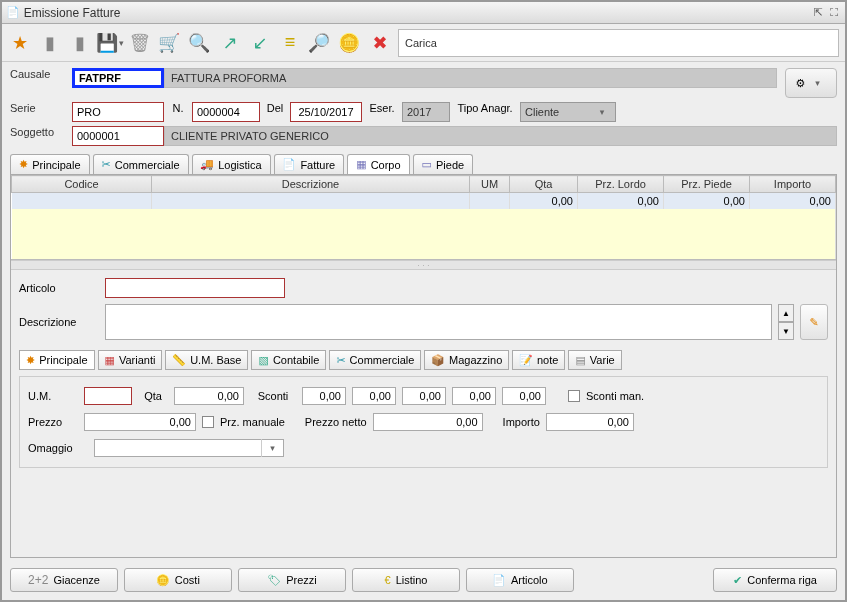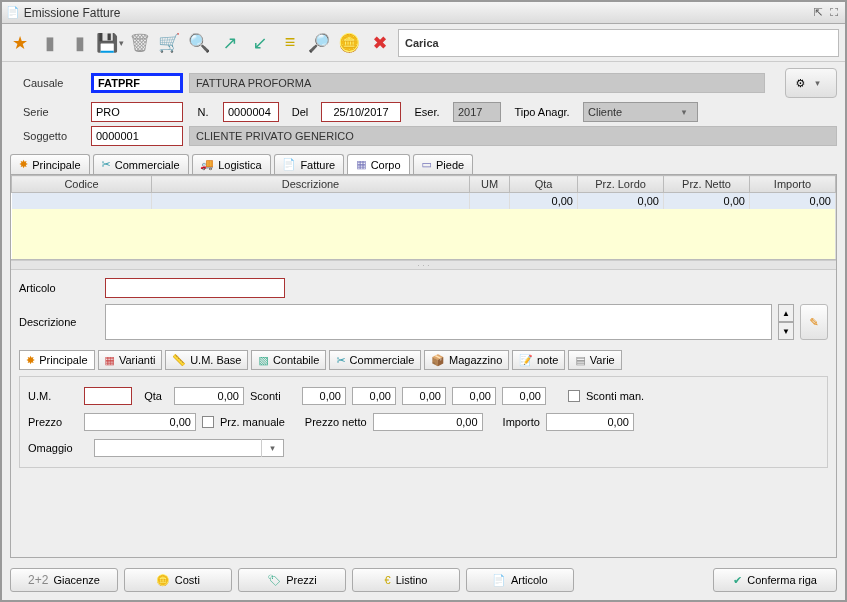--- a/index.html
+++ b/index.html
@@ -4,23 +4,23 @@
 <style>
   * { box-sizing: border-box; font-family: Arial, sans-serif; font-size: 11px; }
   body { margin: 0; background: #fff; }
   .window { width: 847px; height: 602px; border: 2px solid #999; background: #eeeeee; display: flex; flex-direction: column; }
   .titlebar { background: linear-gradient(#f5f5f5,#dcdcdc); border-bottom: 1px solid #aaa; height: 22px; display: flex; align-items: center; padding: 0 4px; color: #333; gap: 4px; }
   .titlebar .title { flex: 1; font-size: 12px; }
   .titlebar .win-btns { display: flex; gap: 2px; }
   .titlebar .win-btn { width: 14px; height: 14px; cursor: default; color:#555; font-size:11px; display:flex; align-items:center; justify-content:center; }
   .toolbar { height: 38px; background: #eee; display: flex; align-items: center; padding: 0 6px; gap: 6px; border-bottom: 1px solid #ccc; }
   .tool-ico { width: 24px; height: 24px; display:flex; align-items:center; justify-content:center; font-size:18px; cursor:pointer; }
-  .toolbar .big-input { flex:1; height: 28px; border: 1px solid #bbb; background:#fff; padding: 0 6px; display:flex; align-items:center; color:#333;font-weight:bold; }
+  .toolbar .big-input { flex:1; height: 28px; border: 1px solid #bbb; background:#fff; padding: 0 6px; display:flex; align-items:center; color:#333; }
   .form-area { padding: 6px 8px 2px 8px; }
-  .row { display:flex; align-items:center; gap:6px; margin-bottom: 4px; margin-left: 13px; }
+  .row { display:flex; align-items:flex-start; margin-bottom: 4px; }
   .lbl { width: 62px; color:#333; }
   .inp { height: 20px; border:1px solid #a33; background:#fff; padding: 0 4px; color:#000; display:flex; align-items:center; }
   .inp.blue { border:1px solid #999; }
   .inp.ro { background:#c8c8c8; color:#333; }
   .highlight-cau { border:3px solid #1030ff;font-weight:bold; }
   .wide-desc { flex:1; background:#c8c8c8; height:20px; display:flex; align-items:center; padding:0 6px; border:1px solid #bbb; color:#333; }
   .gearbox { width:52px; height:30px; border:1px solid #bbb; background:linear-gradient(#f8f8f8,#e0e0e0); border-radius:4px; display:flex; align-items:center; justify-content:center; gap:3px; }
   .drop { width:18px; height:18px; display:inline-flex;align-items:center;justify-content:center; font-size:9px; color:#666; }
   .tabsbar { display:flex; gap:3px; padding: 2px 8px 0 8px; }
   .tab { border:1px solid #aaa; background:linear-gradient(#fdfdfd,#e8e8e8); padding:2px 8px; border-bottom:none; display:flex; align-items:center; gap:4px; height:20px; border-radius:3px 3px 0 0; cursor:pointer; }
@@ -101,33 +101,33 @@
           <span>⚙</span>
           <span class="drop">▾</span>
         </div>
     </div>
     <div class="row">
       <span class="lbl">Serie</span>
       <span class="inp" style="width:92px">
           <span>PRO</span>
         </span>
       <span style="width:28px;text-align:center">N.</span>
-      <span class="inp" style="width:56px">
+      <span class="inp" style="width:68px">
           <span>0000004</span>
         </span>
       <span style="width:30px;text-align:center">Del</span>
-      <span class="inp" style="width:80px;text-align:center;justify-content:center">
+      <span class="inp" style="width:72px;text-align:center;justify-content:center">
           <span>25/10/2017</span>
         </span>
       <span style="width:40px;text-align:center">Eser.</span>
       <span class="inp ro blue" style="width:48px">
           <span>2017</span>
         </span>
       <span style="width:70px;text-align:center">Tipo Anagr.</span>
-      <span class="inp ro blue" style="width:115px;display:flex;justify-content:space-between">
+      <span class="inp ro blue" style="width:96px;display:flex;justify-content:space-between">
           <span>Cliente</span>
           <span class="drop">▾</span>
         </span>
     </div>
     <div class="row">
       <span class="lbl">Soggetto</span>
       <span class="inp" style="width:92px">
           <span>0000001</span>
         </span>
       <span class="wide-desc">
@@ -175,21 +175,21 @@
             <col class="col-prn">
             <col class="col-imp">
           </colgroup>
         <thead>
             <tr>
           <th>Codice</th>
           <th>Descrizione</th>
           <th>UM</th>
           <th>Qta</th>
           <th>Prz. Lordo</th>
-          <th>Prz. Netto</th>
+          <th>Prz. Piede</th>
           <th>Importo</th>
         </tr>
           </thead>
         <tbody>
           <tr class="r1">
             <td></td>
             <td></td>
             <td></td>
             <td class="num">0,00</td>
             <td class="num">0,00</td>
@@ -264,21 +264,21 @@
       <div class="field-box">
         <div class="row2">
           <span style="width:50px">U.M.</span>
           <span class="fld red" style="width:48px">
               <span></span>
             </span>
           <span style="width:30px;text-align:center">Qta</span>
           <span class="fld" style="width:70px">
               <span>0,00</span>
             </span>
-          <span style="width:46px;text-align:left">Sconti</span>
+          <span style="width:46px;text-align:center">Sconti</span>
           <span class="fld" style="width:44px">
               <span>0,00</span>
             </span>
           <span class="fld" style="width:44px">
               <span>0,00</span>
             </span>
           <span class="fld" style="width:44px">
               <span>0,00</span>
             </span>
           <span class="fld" style="width:44px">

